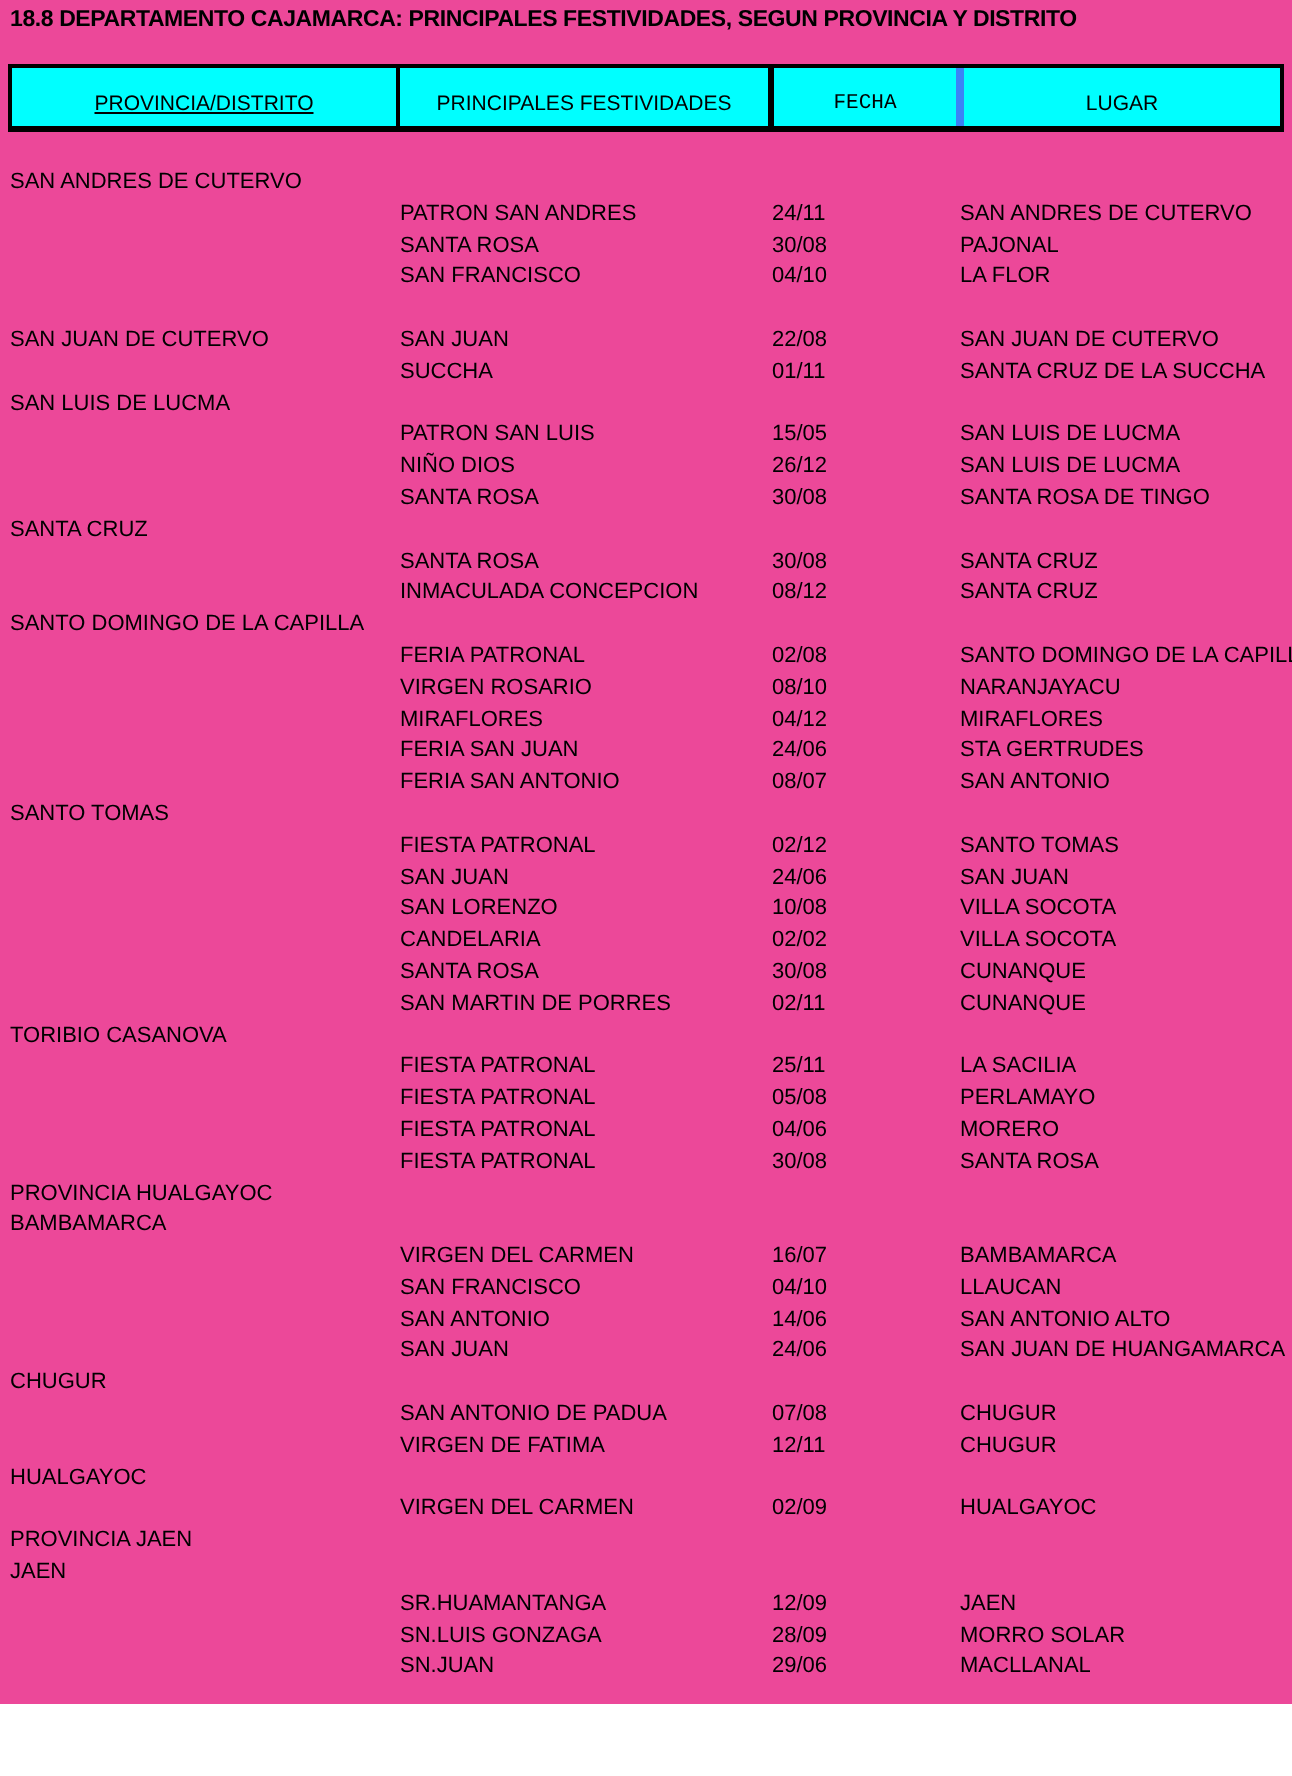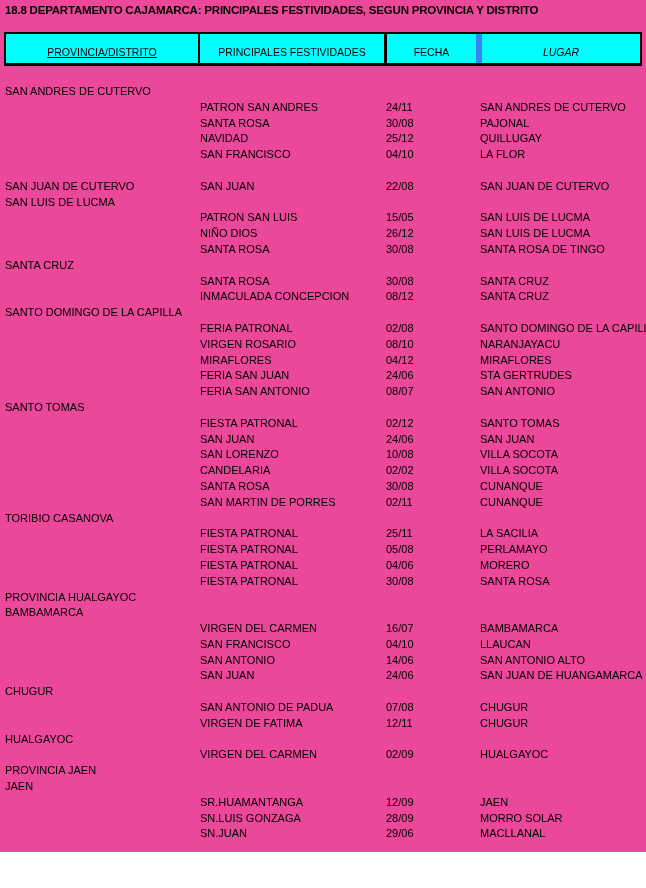--- a/index.html
+++ b/index.html
@@ -36,22 +36,22 @@
     display: flex;
     align-items: flex-end;
     justify-content: center;
     font-size: 10.5px;
     padding-bottom: 5px;
     white-space: nowrap;
     overflow: hidden;
   }
   .th1 { width: 194px; border-right: 2px solid #000000; text-decoration: underline; }
   .th2 { width: 187px; border-right: 3px solid #000000; text-align: right; }
-  .th3 { width: 95px;  border-right: 6px solid #3b82f6; }
-  .th4 { flex: 1; font-style: italic; }
+  .th3 { width: 95px;  border-right: 4px solid #3b82f6; font-family: Liberation Mono, monospace; }
+  .th4 { flex: 1; }
   .tbody {
     position: absolute;
     left: 0; top: 84px;
     width: 646px;
   }
   .trow {
     display: grid;
     grid-template-columns: 200px 186px 94px 1fr;
     height: 15.8px;
   }
@@ -106,26 +106,20 @@
         <div class="td td4">SAN ANDRES DE CUTERVO</div>
       </div>
 
       <div class="trow">
         <div class="td td1"></div>
         <div class="td td2">SANTA ROSA</div>
         <div class="td td3">30/08</div>
         <div class="td td4">PAJONAL</div>
       </div>
 
-      <div class="trow">
-        <div class="td td1"></div>
-        <div class="td td2">NAVIDAD</div>
-        <div class="td td3">25/12</div>
-        <div class="td td4">QUILLUGAY</div>
-      </div>
 
       <div class="trow">
         <div class="td td1"></div>
         <div class="td td2">SAN FRANCISCO</div>
         <div class="td td3">04/10</div>
         <div class="td td4">LA FLOR</div>
       </div>
 
       <div class="trow">
         <div class="td td1"></div>
@@ -134,20 +128,26 @@
         <div class="td td4"></div>
       </div>
 
       <div class="trow">
         <div class="td td1">SAN JUAN DE CUTERVO</div>
         <div class="td td2">SAN JUAN</div>
         <div class="td td3">22/08</div>
         <div class="td td4">SAN JUAN DE CUTERVO</div>
       </div>
 
+      <div class="trow">
+        <div class="td td1"></div>
+        <div class="td td2">SUCCHA</div>
+        <div class="td td3">01/11</div>
+        <div class="td td4">SANTA CRUZ DE LA SUCCHA</div>
+      </div>
 
       <div class="trow">
         <div class="td td1">SAN LUIS DE LUCMA</div>
         <div class="td td2"></div>
         <div class="td td3"></div>
         <div class="td td4"></div>
       </div>
 
       <div class="trow">
         <div class="td td1"></div>

